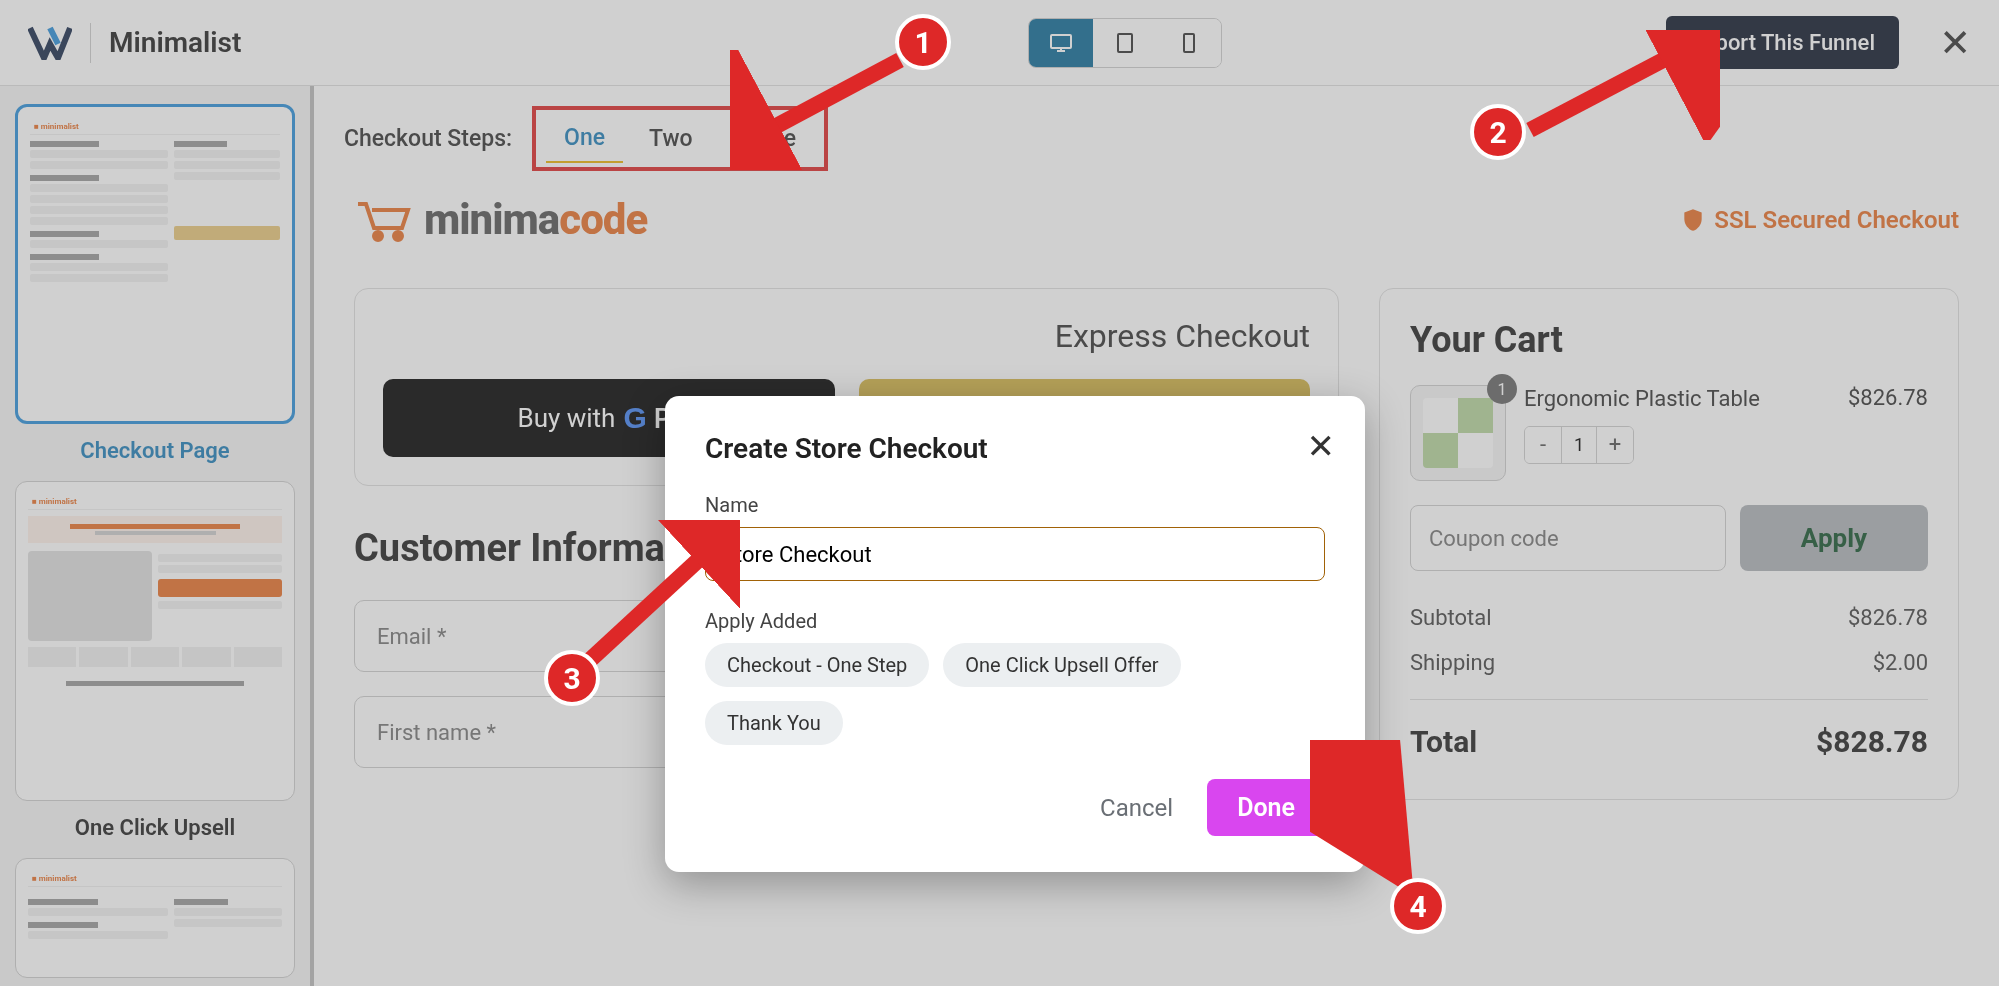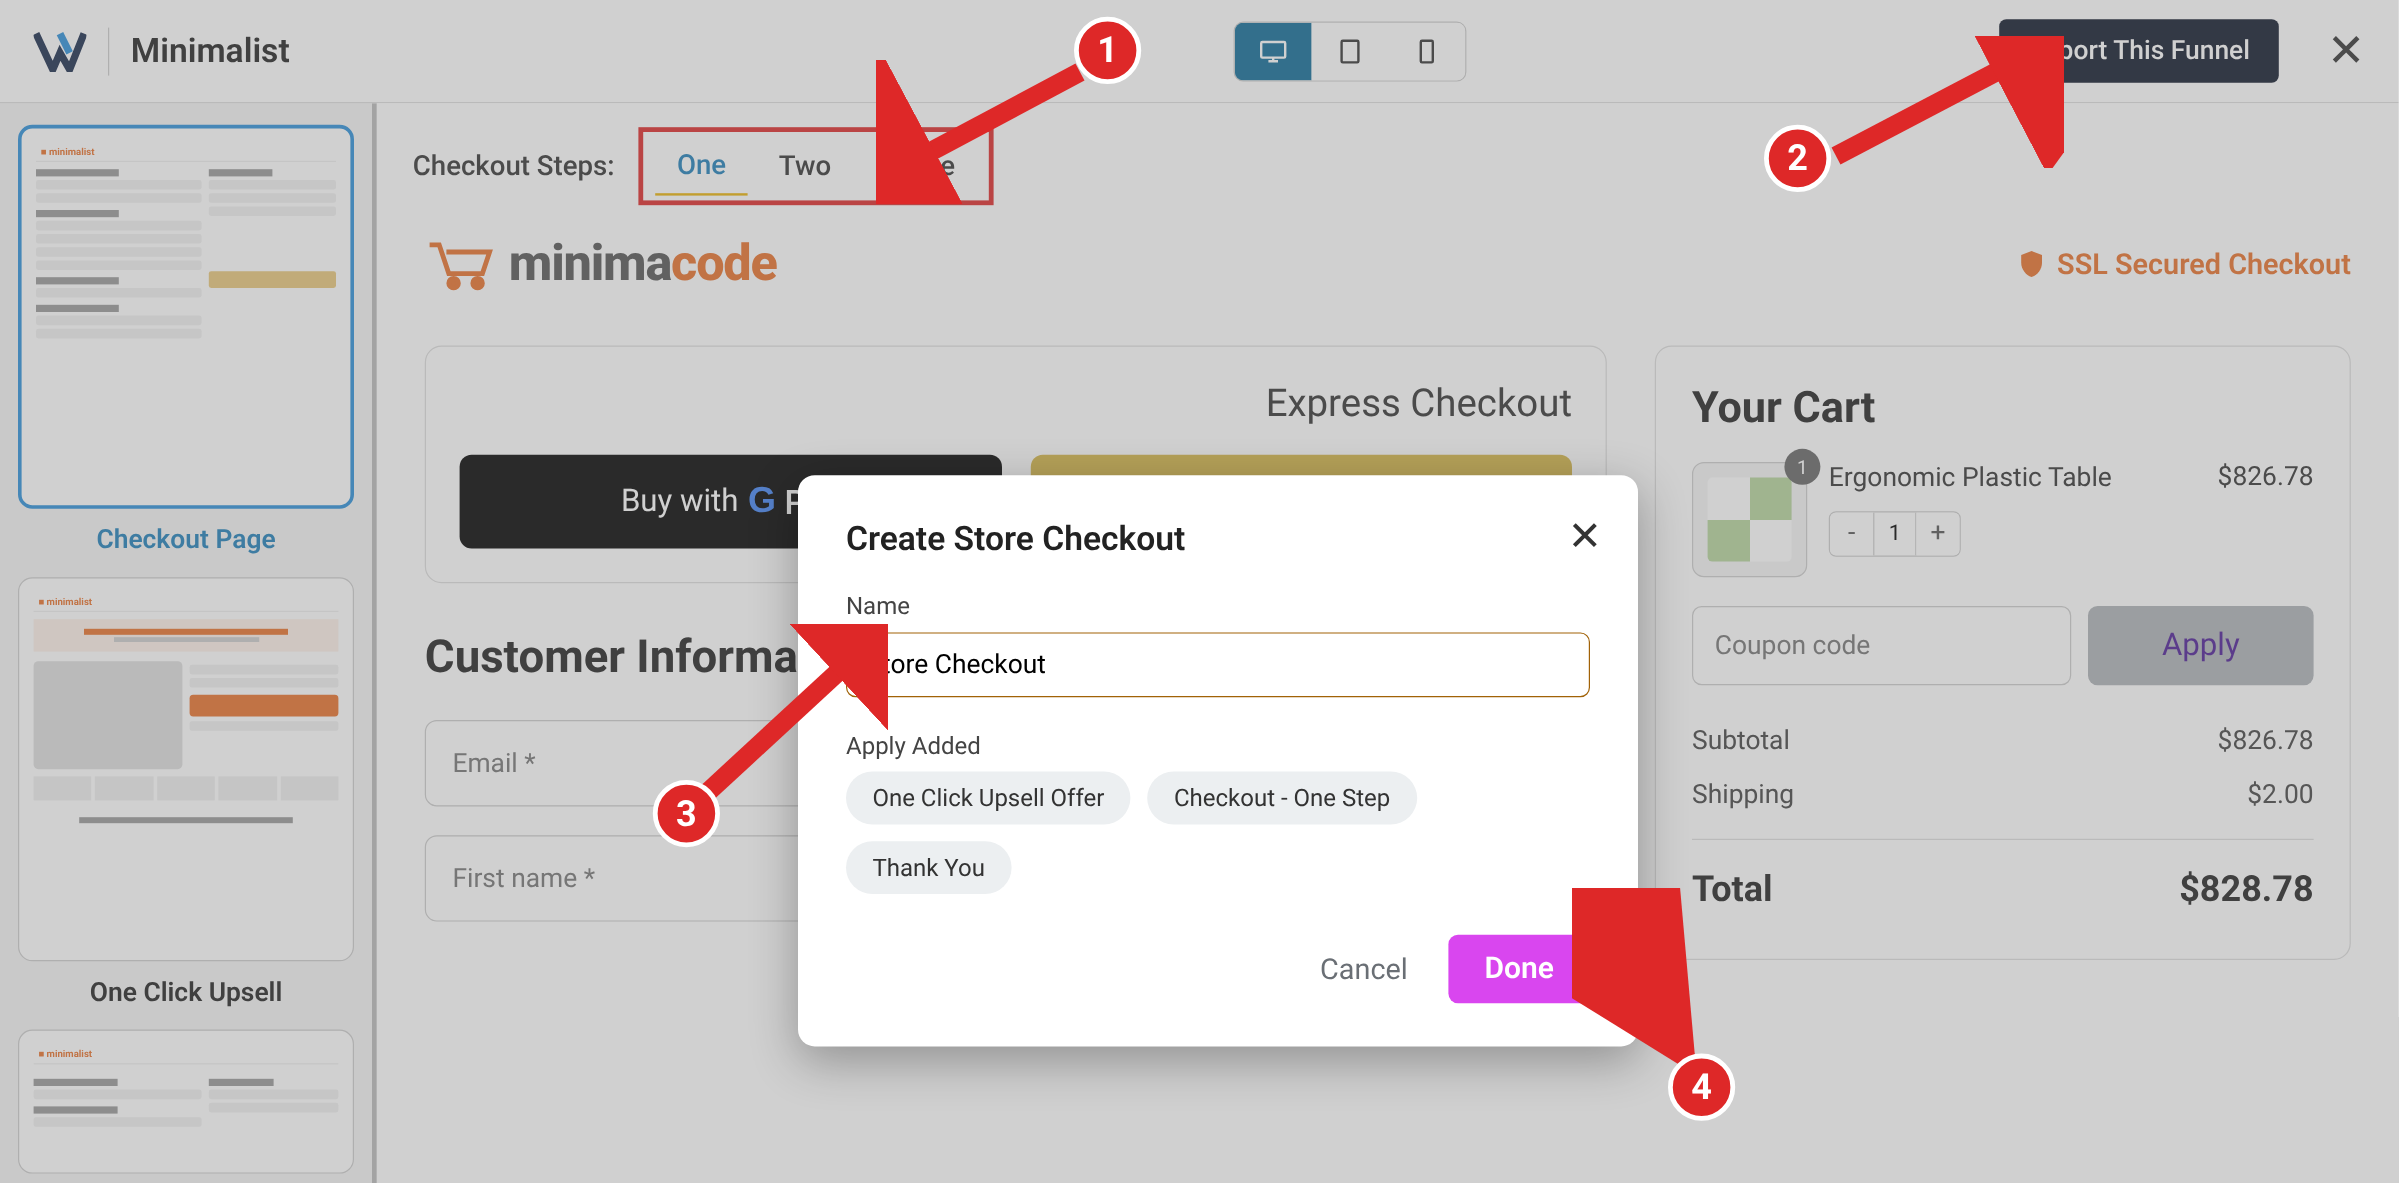--- a/index.html
+++ b/index.html
@@ -74,21 +74,21 @@
 .cart-thumb-pattern { width:70px; height:70px; background: repeating-conic-gradient(#b5d49c 0 25%, #fff 0 50%); border-radius:4px; }
 .cart-badge { position: absolute; top: -12px; right: -12px; width: 30px; height: 30px; border-radius: 50%; background: #666; color: #fff; font-size: 16px; display: flex; align-items: center; justify-content: center; }
 .cart-item-info { flex: 1; }
 .cart-item-name { font-size: 22px; color: #333; line-height: 1.3; }
 .cart-item-price { font-size: 22px; color: #333; }
 .qty-row { display: flex; align-items: center; gap: 0; margin-top: 12px; border: 1px solid #ccc; border-radius: 6px; width: fit-content; overflow:hidden; }
 .qty-btn { width: 36px; height: 36px; border: none; background: #fff; font-size: 22px; cursor: pointer; color:#555; }
 .qty-val { width: 36px; height: 36px; display: flex; align-items: center; justify-content: center; border-left:1px solid #ccc; border-right:1px solid #ccc; font-size:18px; }
 .coupon-row { display: flex; gap: 14px; margin: 24px 0; }
 .coupon-input { flex: 1; height: 66px; border: 1px solid #ccc; border-radius: 8px; padding: 0 18px; font-size: 22px; color:#888; }
-.apply-btn { width: 200px; height: 66px; background: #aeb2b7; color: #4c1d95; border: none; border-radius: 8px; font-size: 26px; font-weight: 400; cursor: pointer; }
+.apply-btn { width: 200px; height: 66px; background: #aeb2b7; color: #14532d; border: none; border-radius: 8px; font-size: 26px; font-weight: 700; cursor: pointer; }
 .total-row { display: flex; justify-content: space-between; font-size: 22px; color: #444; padding: 10px 0; }
 .total-sep { border-top: 1px solid #ddd; margin: 14px 0; }
 .total-row.big { font-size: 30px; font-weight: 700; color: #222; }
 
 
 .marker { position: absolute; width: 56px; height: 56px; border-radius: 50%; background: #de2828; border: 4px solid #fff; color: #fff; font-size: 30px; font-weight: 700; display: flex; align-items: center; justify-content: center; z-index: 60; }
 .arrow { position: absolute; z-index: 55; }
 .modal { position: absolute; left: 665px; top: 396px; width: 700px; background: #fff; border-radius: 14px; box-shadow: 0 12px 40px rgba(0,0,0,0.3); padding: 36px 40px; z-index: 50; }
 .modal-title { font-size: 28px; font-weight: 600; color: #222; margin-bottom: 28px; }
 .modal-close { position: absolute; top: 30px; right: 30px; font-size: 34px; background: none; border: none; cursor: pointer; color: #333; }
@@ -339,22 +339,22 @@
 
 <div class="overlay-dim"></div>
 
 <div class="modal">
   <div class="modal-title">Create Store Checkout</div>
   <button class="modal-close">✕</button>
   <div class="modal-label">Name</div>
   <input class="modal-input" value="Store Checkout" style="">
   <div class="modal-label">Apply Added</div>
   <div class="chips">
+    <span class="chip">Checkout - One Step</span>
     <span class="chip">One Click Upsell Offer</span>
-    <span class="chip">Checkout - One Step</span>
     <span class="chip">Thank You</span>
   </div>
   <div class="modal-actions">
     <button class="btn-cancel">Cancel</button>
     <button class="btn-done">Done</button>
   </div>
 </div>
 
 <div class="marker" style="left:895px; top:14px">1</div>
 <svg class="arrow" style="left:730px; top:50px; width:200px; height:120px">

